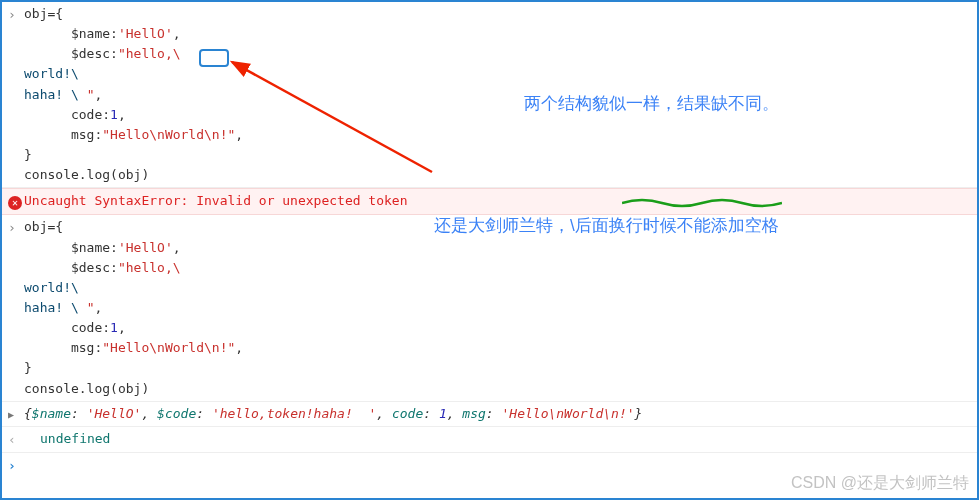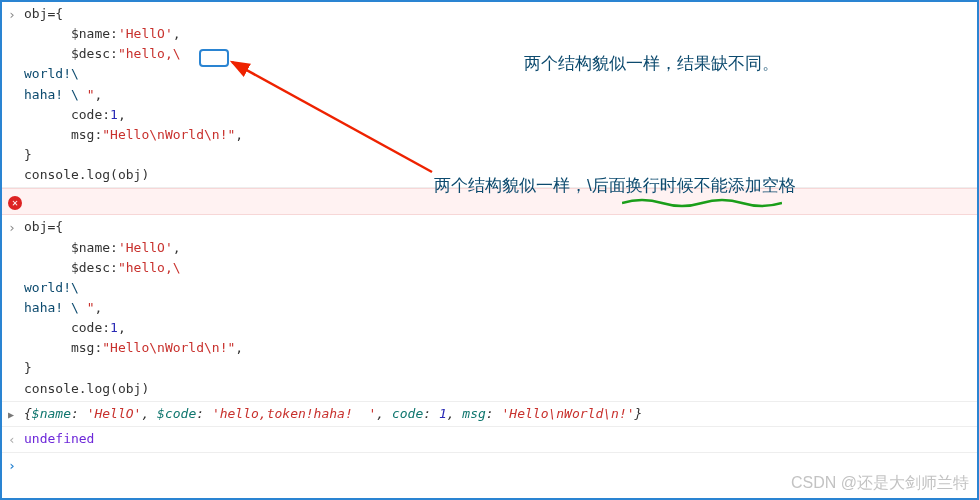--- a/index.html
+++ b/index.html
@@ -42,41 +42,41 @@
   .gutter.output { color: #aaa; }
   .gutter.expand { color: #777; font-size: 10px; padding-top: 3px; }
   .content {
     flex: 1;
     white-space: pre;
     position: relative;
   }
   .red { color: #c8312d; }
   .lightred { color: #0c4a6e; }
   .blue { color: #2a2ab5; }
-  .gray { color: #6d28d9; }
+  .gray { color: #0f766e; margin-left: 16px; }
   .italic { font-style: italic; }
   .err-text { color: #d22; }
   .err-icon {
     width: 14px; height: 14px; border-radius: 50%;
     background: #d22; color: #fff; font-size: 10px;
     display: inline-flex; align-items: center; justify-content: center;
     margin-top: 2px;
   }
   .obj-preview { color: #333; }
   .obj-preview .key { color: #0f766e; }
   .obj-preview .str { color: #c8312d; font-style: italic; }
   .obj-preview .num { color: #2a2ab5; font-style: italic; }
   .annot {
     position: absolute;
     font-family: "Microsoft YaHei", sans-serif;
     font-size: 17px;
     font-weight: 500;
     pointer-events: none;
   }
-  .annot.red { color: #0c4a6e; }
+  .annot.red { color: #3b82f6; margin-top: 40px; }
   .blue-box {
     position: absolute;
     border: 2px solid #2a84d2;
     border-radius: 4px;
     width: 30px; height: 18px;
   }
   .arrow-svg {
     position: absolute;
     pointer-events: none;
   }
@@ -112,20 +112,21 @@
 <span class="lightred">world!\</span>
 <span class="lightred">haha! \ </span><span class="red">"</span><span>,</span>
 <span>      code:</span><span class="blue">1</span><span>,</span>
 <span>      msg:</span><span class="red">"Hello\nWorld\n!"</span><span>,</span>
 <span>}</span>
 <span>console.log(obj)</span></div>
   </div>
 
   <div class="row error-row">
     <div class="gutter"><span class="err-icon">✕</span></div>
+    <div class="content err-text">Uncaught SyntaxError: Invalid or unexpected token</div>
   </div>
 
   <div class="row">
     <div class="gutter input">›</div>
     <div class="content"><span>obj={</span>
 <span>      $name:</span><span class="red">'HellO'</span><span>,</span>
 <span>      $desc:</span><span class="red">"hello,\</span>
 <span class="lightred">world!\</span>
 <span class="lightred">haha! \ </span><span class="red">"</span><span>,</span>
 <span>      code:</span><span class="blue">1</span><span>,</span>
@@ -158,16 +159,16 @@
       </marker>
     </defs>
     <line x1="230" y1="120" x2="30" y2="10" stroke="#e20" stroke-width="2.5" marker-end="url(#ah)"></line>
   </svg>
 
   <svg class="green-underline" style="left:620px; top:195px;" width="160" height="12">
     <path d="M0,6 Q20,0 40,6 T80,6 T120,6 T160,6" stroke="#1a9e1a" stroke-width="2.5" fill="none"></path>
   </svg>
 
   <div class="annot red" style="left:522px; top:50px;">两个结构貌似一样，结果缺不同。</div>
-  <div class="annot red" style="left:432px; top:172px;">两个结构貌似一样，\后面换行时候不能添加空格</div>
+  <div class="annot red" style="left:432px; top:172px;">还是大剑师兰特，\后面换行时候不能添加空格</div>
 
   <div class="watermark">CSDN @还是大剑师兰特</div>
 </div>
 
 </body></html>

